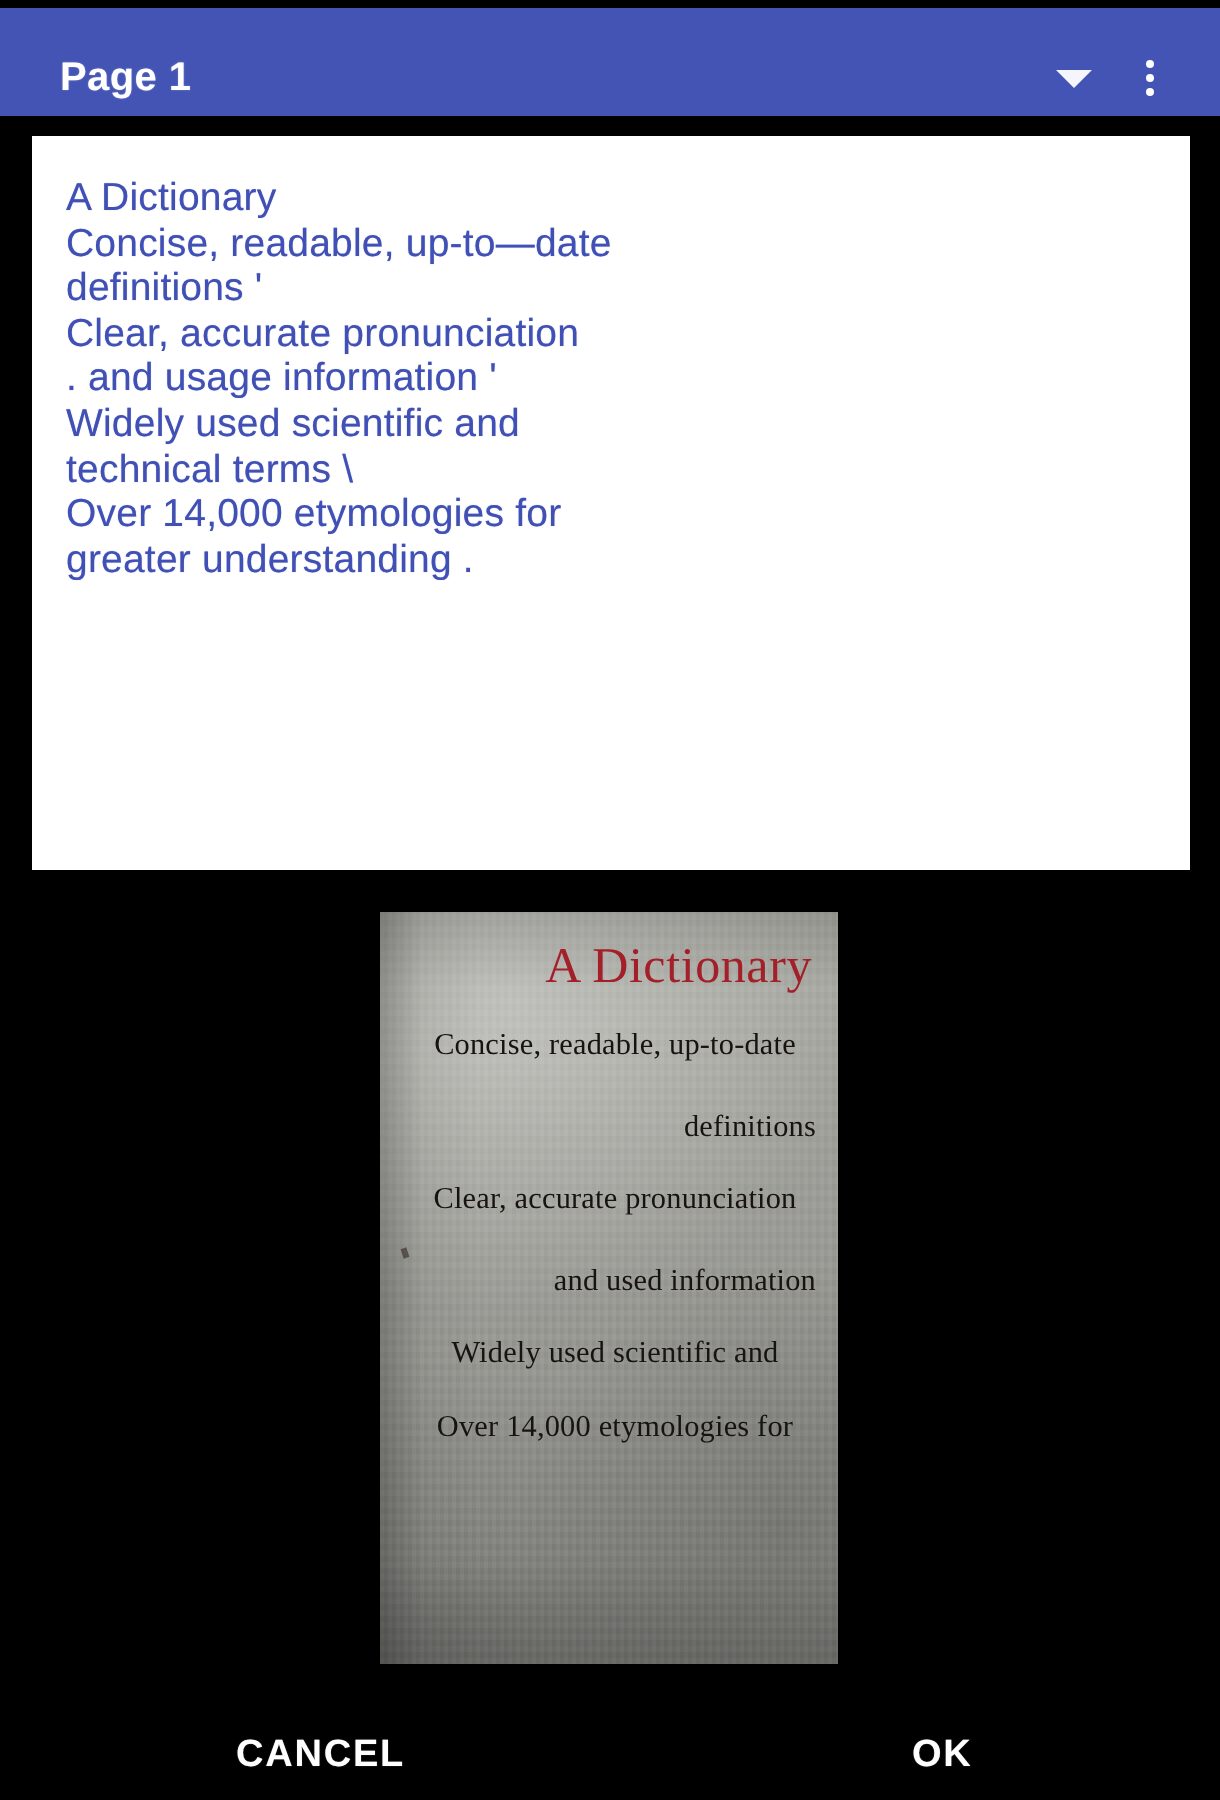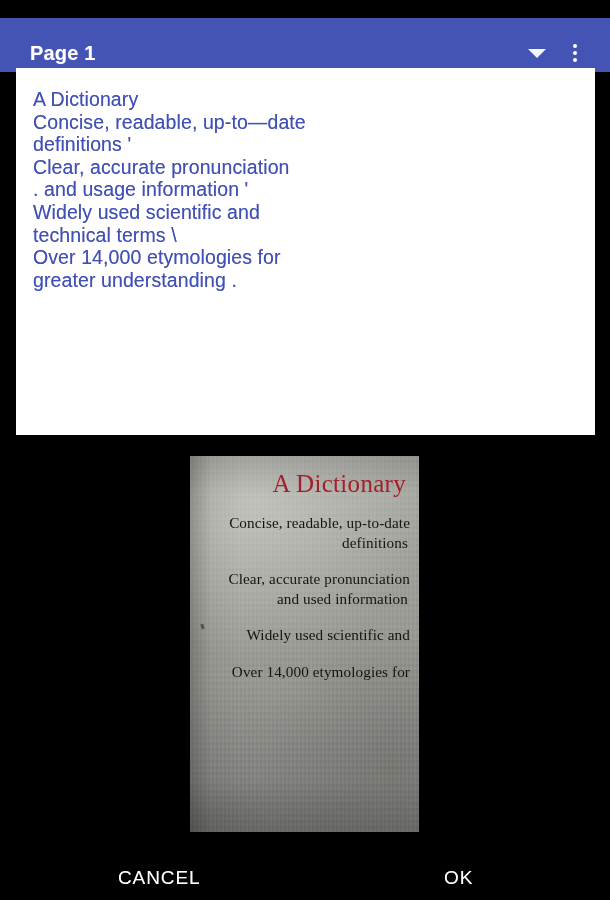--- a/index.html
+++ b/index.html
@@ -16,21 +16,21 @@
   #app {
     position: relative;
     width: 610px;
     height: 900px;
     background: #000000;
   }
 
   
   .toolbar {
     position: absolute;
-    left: 0; top: 18px;
+    left: 0; top: 4px;
     width: 610px; height: 54px;
     background: #4354b4;
     display: flex;
     align-items: center;
     padding: 16px 16px 0 30px;
   }
 
   .toolbar-title {
     color: #ffffff;
     font-size: 20px;
@@ -157,22 +157,22 @@
     margin-bottom: 14px;
     padding-right: 4px;
   }
 
   .thumb-block {
     margin-bottom: 17px;
     font-size: 15.2px;
     line-height: 19.5px;
     letter-spacing: 0.1px;
   }
-  .thumb-line-l { text-align: right; padding-left: 3px; }
-  .thumb-line-r { text-align: right; padding-right: 2px; }
+  .thumb-line-l { text-align: center; padding-left: 3px; }
+  .thumb-line-r { text-align: right; padding-right: 2px; margin-top: 21px; }
 
   .thumb-speck {
     position: absolute;
     left: 11px;
     top: 168px;
     width: 3px; height: 5px;
     background: rgba(40,25,20,0.55);
     transform: rotate(-18deg);
   }
 
@@ -186,29 +186,29 @@
     display: flex;
     align-items: center;
   }
 
   .action-btn {
     background: transparent;
     border: none;
     color: #ffffff;
     font-family: "Liberation Sans", sans-serif;
     font-size: 19px;
-    font-weight: normal;
+    font-weight: bold;
     letter-spacing: 0.9px;
     cursor: pointer;
     padding: 8px 14px;
     text-shadow: 0 0 0.6px rgba(255,255,255,0.4);
   }
 
   .btn-cancel { position: absolute; left: 104px; }
-  .btn-ok     { position: absolute; left: 430px; text-align: center; }
+  .btn-ok     { position: absolute; left: 442px; text-align: center; }
 </style>
 </head>
 <body>
 
 <div id="app">
 
   <div class="toolbar">
     <span class="toolbar-title">Page 1</span>
     <span class="toolbar-spacer"></span>
     <span class="toolbar-btn">

